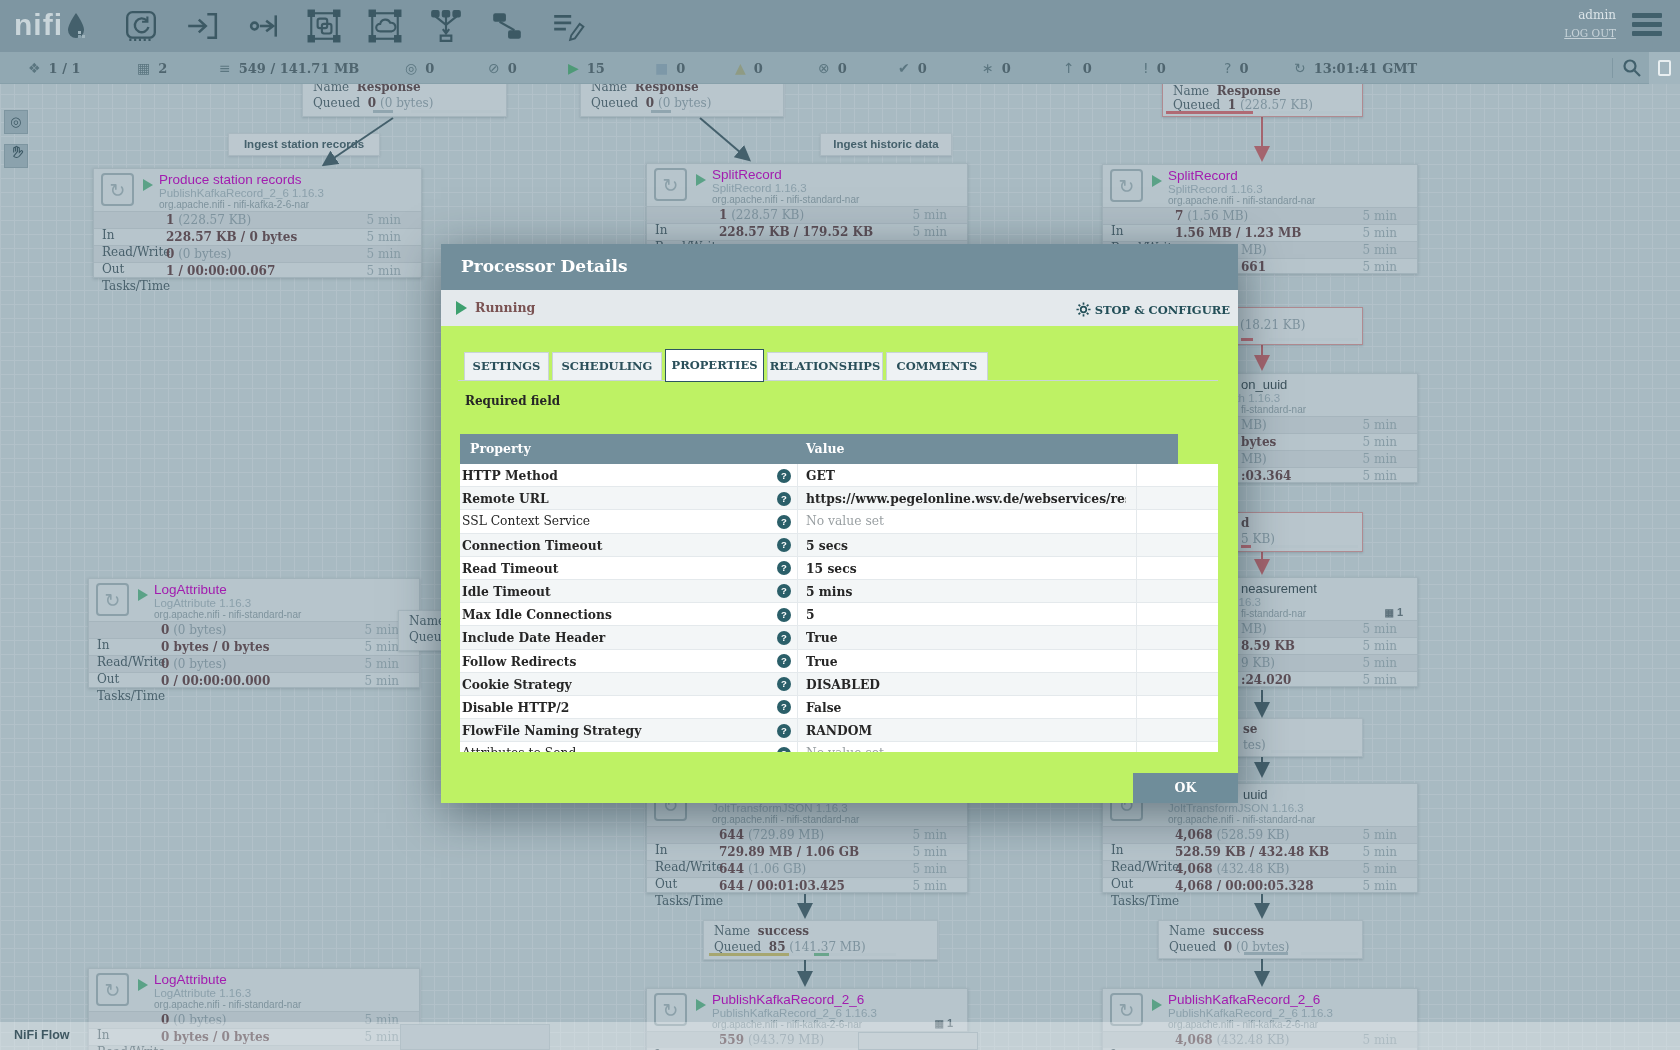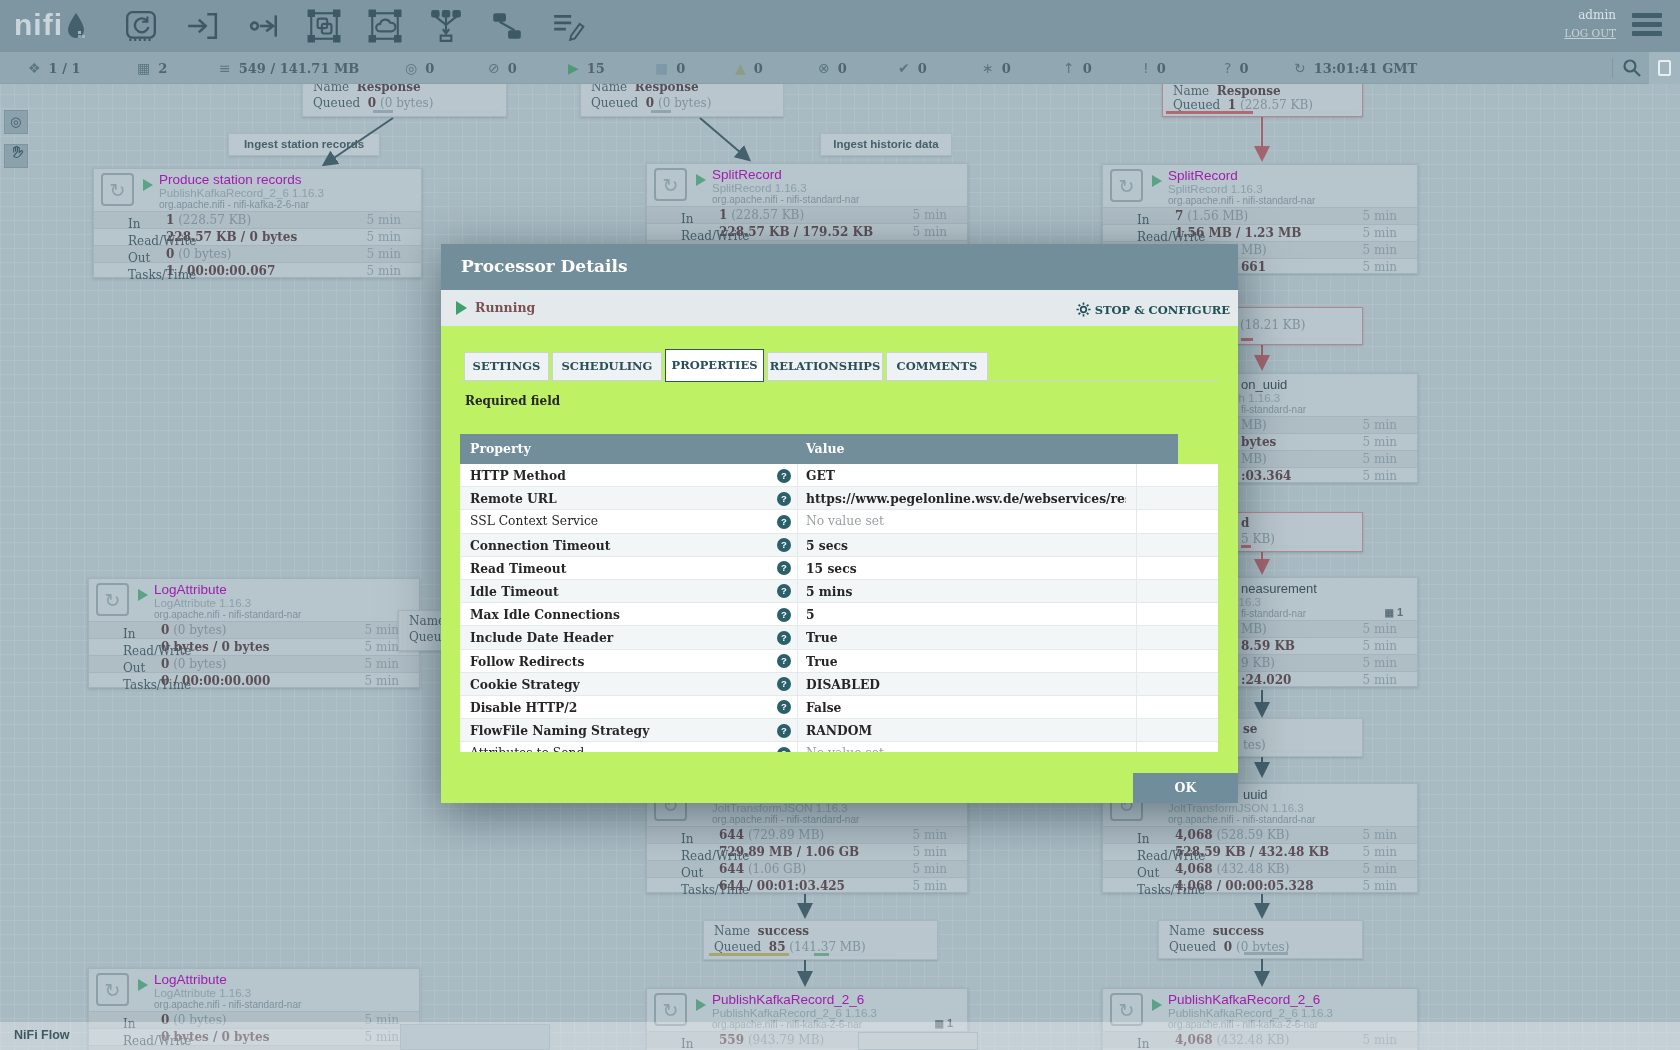--- a/index.html
+++ b/index.html
@@ -61,21 +61,21 @@
     border-left:10px solid #5ba287; border-top:6px solid transparent; border-bottom:6px solid transparent; }
   .pname { position:absolute; left:65px; top:3px; font-size:13.5px; color:#a21caf; white-space:nowrap; }
   .ptype { position:absolute; left:65px; top:18px; font-size:11.5px; color:#8ba0ab; white-space:nowrap; }
   .pbundle { position:absolute; left:65px; top:30px; font-size:10px; color:#7e939d; white-space:nowrap; }
   .pbadge { position:absolute; right:14px; top:28px; font:bold 11px "Liberation Sans",sans-serif; color:#5d717b; }
   .pbadge .gly { font-size:10px; margin-right:3px; }
   .rows { position:absolute; left:0; right:0; top:42px; }
   .row { position:relative; height:17px; border-top:1px solid #a6b5bd;
     font:12px "DejaVu Serif",serif; color:#4a626d; }
   .row:nth-child(odd) { background:rgba(52,74,84,.06); }
-  .rl { position:absolute; left:8px; top:5px;margin-left:26px; }
+  .rl { position:absolute; left:8px; top:16px; }
   .rv { position:absolute; left:72px; top:1px; white-space:nowrap; }
   .rv b { font-weight:bold; color:#5d4f57; font-style:normal; }
   .rv i { font-style:normal; color:#7e939e; }
   .rt { position:absolute; right:20px; top:1px; color:#879ca6; }
   .fv { position:absolute; left:138px; top:1px; color:#7e939e; white-space:nowrap; }
   .fv.fb { font-weight:bold; color:#5d4f57; }
   .nfrag { position:absolute; left:138px; top:3px; font-size:13px; color:#3d535d; }
   .tfrag { position:absolute; left:126px; top:18px; font-size:11.5px; color:#8ba0ab; }
   .bfrag { position:absolute; left:138px; top:30px; font-size:10px; color:#7e939d; }
 
@@ -123,21 +123,21 @@
     cursor:pointer; z-index:2; }
   .tab.active { top:105px; height:33px; background:#fff; border:1px solid #2d5660; line-height:31px; }
   #tabrule { position:absolute; left:17px; right:20px; top:136px; height:1px; background:#c9d4d9; }
   #reqnote { position:absolute; left:24px; top:150px; font:bold 12px "DejaVu Serif",serif; color:#262626; }
   #mtablehead { position:absolute; left:19px; top:190px; width:718px; height:30px; background:#728e9b; }
   #mtablehead span { position:absolute; top:7px; font:bold 12.5px "DejaVu Serif",serif; color:#fff; }
   #colprop { left:10px; } #colval { left:346px; }
   #rowswrap { position:absolute; left:19px; top:220px; width:758px; height:288px; overflow:hidden; }
   .trow { position:relative; height:23.2px; border-bottom:1px solid #e4e9ec; background:#fff; }
   .trow:nth-child(even) { background:#f3f6f7; }
-  .tname { position:absolute; left:10px; top:4px; font:12.3px "DejaVu Serif",serif; color:#262626; }
+  .tname { position:absolute; left:2px; top:4px; font:12.3px "DejaVu Serif",serif; color:#262626; }
   .tname.req { font-weight:bold; }
   .help { position:absolute; left:317px; top:4.5px; width:14px; height:14px; border-radius:50%;
     background:#2b5f69; color:#fff; font:bold 9.5px "Liberation Sans",sans-serif;
     text-align:center; line-height:14px; cursor:pointer; }
   .tval { position:absolute; left:346px; top:4px; font:bold 12.3px "DejaVu Serif",serif; color:#262626;
     max-width:320px; white-space:nowrap; overflow:hidden; }
   .tval.unset { font-weight:normal; color:#9aa0a3; }
   .vline { position:absolute; top:0; bottom:0; width:1px; background:#e4e9ec; }
   #okbtn { position:absolute; left:692px; top:529px; width:105px; height:30px; background:#6f8d9a;
     color:#fff; font:bold 12.5px "DejaVu Serif",serif; text-align:center; line-height:30px; cursor:pointer; }

